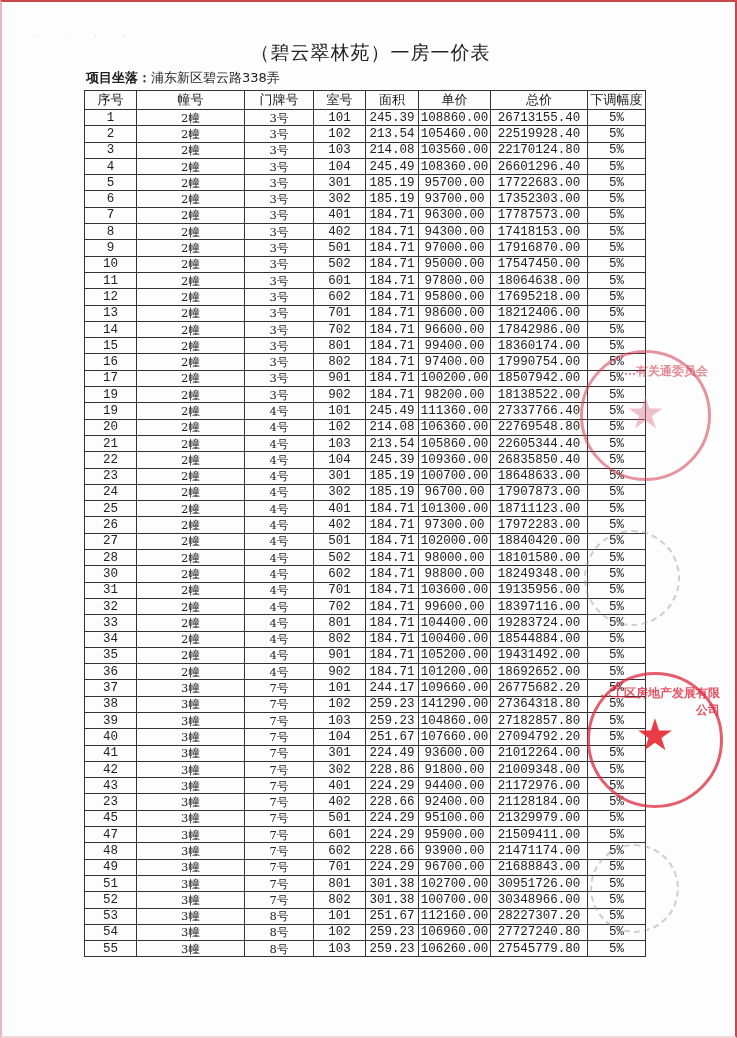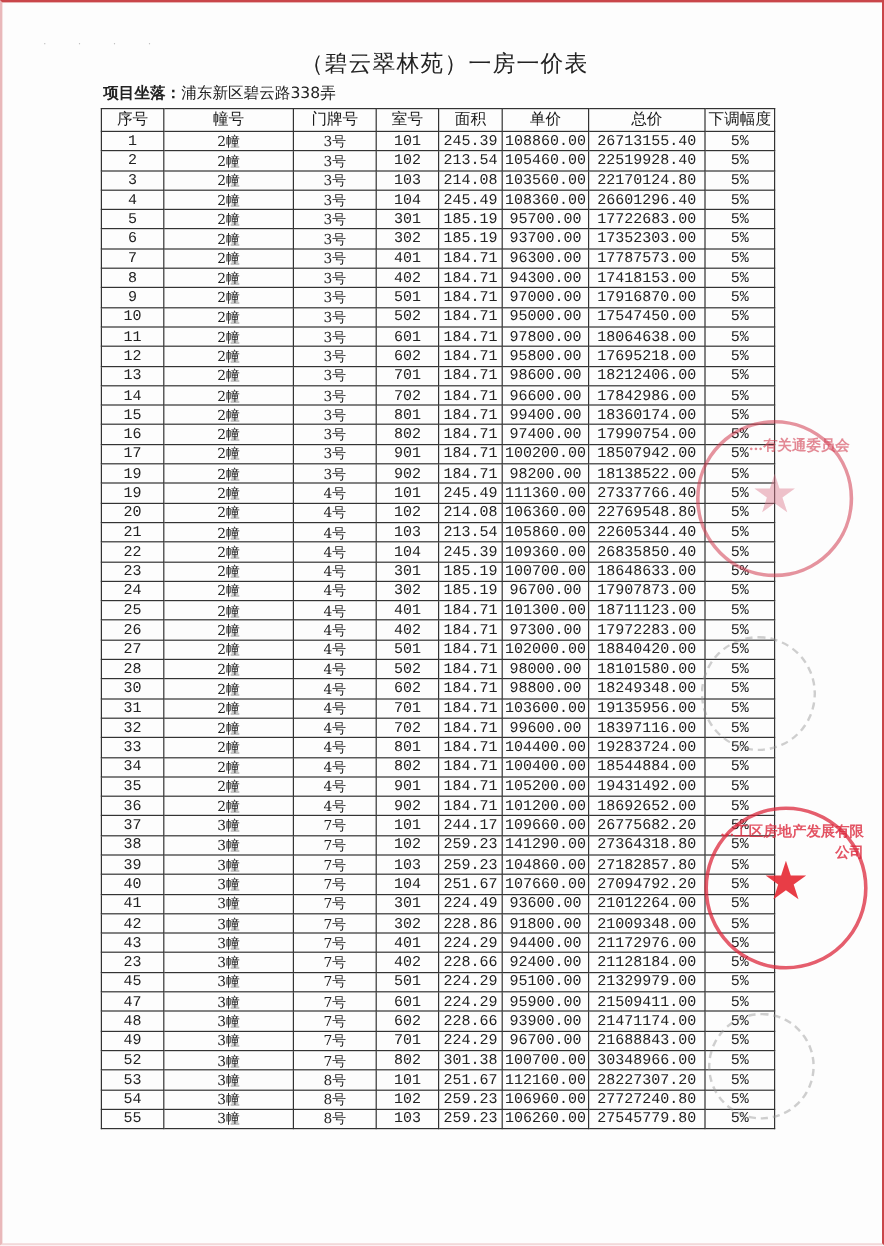--- a/index.html
+++ b/index.html
@@ -576,20 +576,30 @@
           <td class="c0">49</td>
           <td class="c1 serif">3幢</td>
           <td class="c2 serif">7号</td>
           <td class="c3">701</td>
           <td class="c4">224.29</td>
           <td class="c5">96700.00</td>
           <td class="c6">21688843.00</td>
           <td class="c7">5%</td>
         </tr>
         <tr>
+          <td class="c0">51</td>
+          <td class="c1 serif">3幢</td>
+          <td class="c2 serif">7号</td>
+          <td class="c3">801</td>
+          <td class="c4">301.38</td>
+          <td class="c5">102700.00</td>
+          <td class="c6">30951726.00</td>
+          <td class="c7">5%</td>
+        </tr>
+        <tr>
           <td class="c0">52</td>
           <td class="c1 serif">3幢</td>
           <td class="c2 serif">7号</td>
           <td class="c3">802</td>
           <td class="c4">301.38</td>
           <td class="c5">100700.00</td>
           <td class="c6">30348966.00</td>
           <td class="c7">5%</td>
         </tr>
         <tr>

